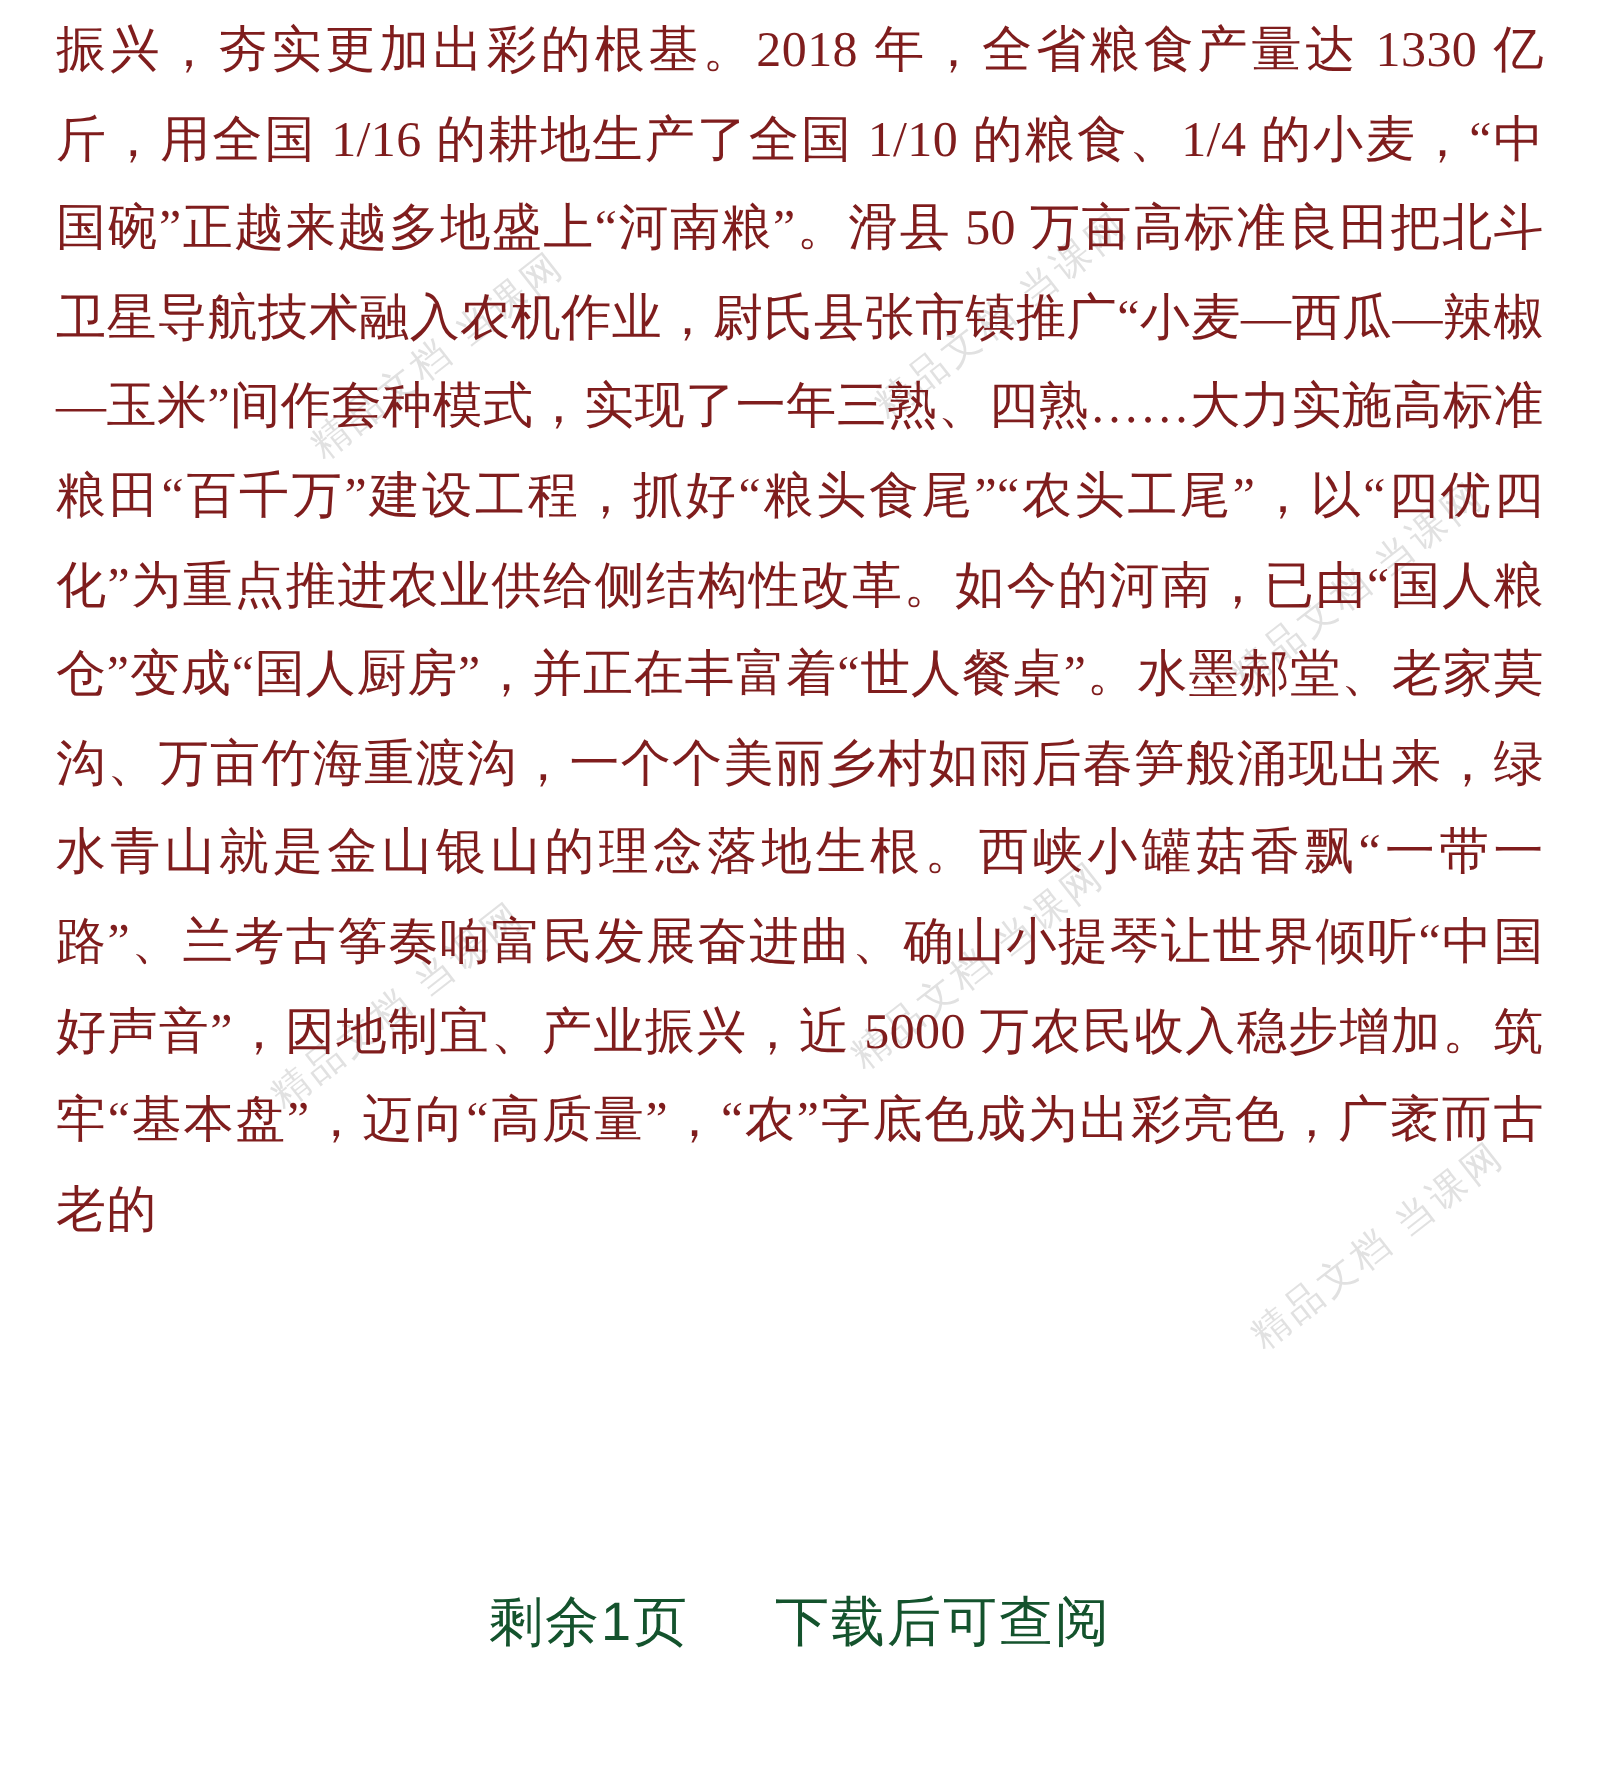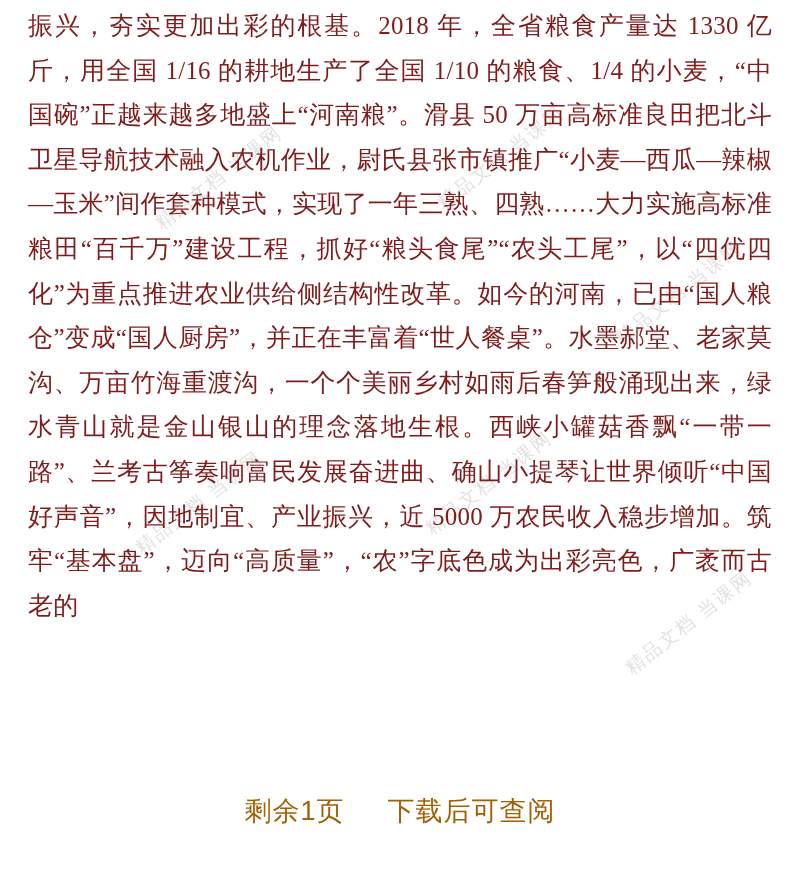--- a/index.html
+++ b/index.html
@@ -69,21 +69,21 @@
   .wm-5 { left: 610px; top: 330px; }
   .wm-6 { left: 620px; top: 660px; }
 
   #footer-notice {
     position: absolute;
     left: 0;
     bottom: 58px;
     width: 800px;
     z-index: 3;
     text-align: center;
-    color: #a16207;
+    color: #14532d;
     font-size: 27px;
     letter-spacing: 1px;
     font-family: "Liberation Sans", "DejaVu Sans", sans-serif;
   }
   #footer-notice .gap {
     display: inline-block;
     width: 26px;
   }
 </style>
 </head>

